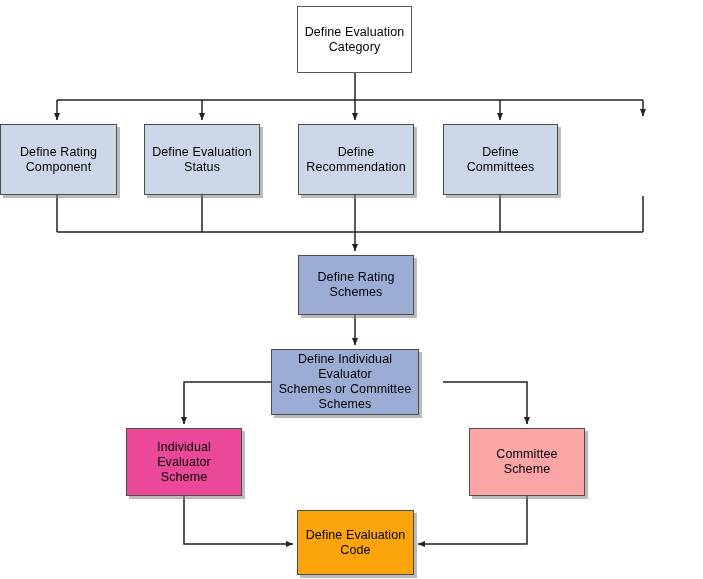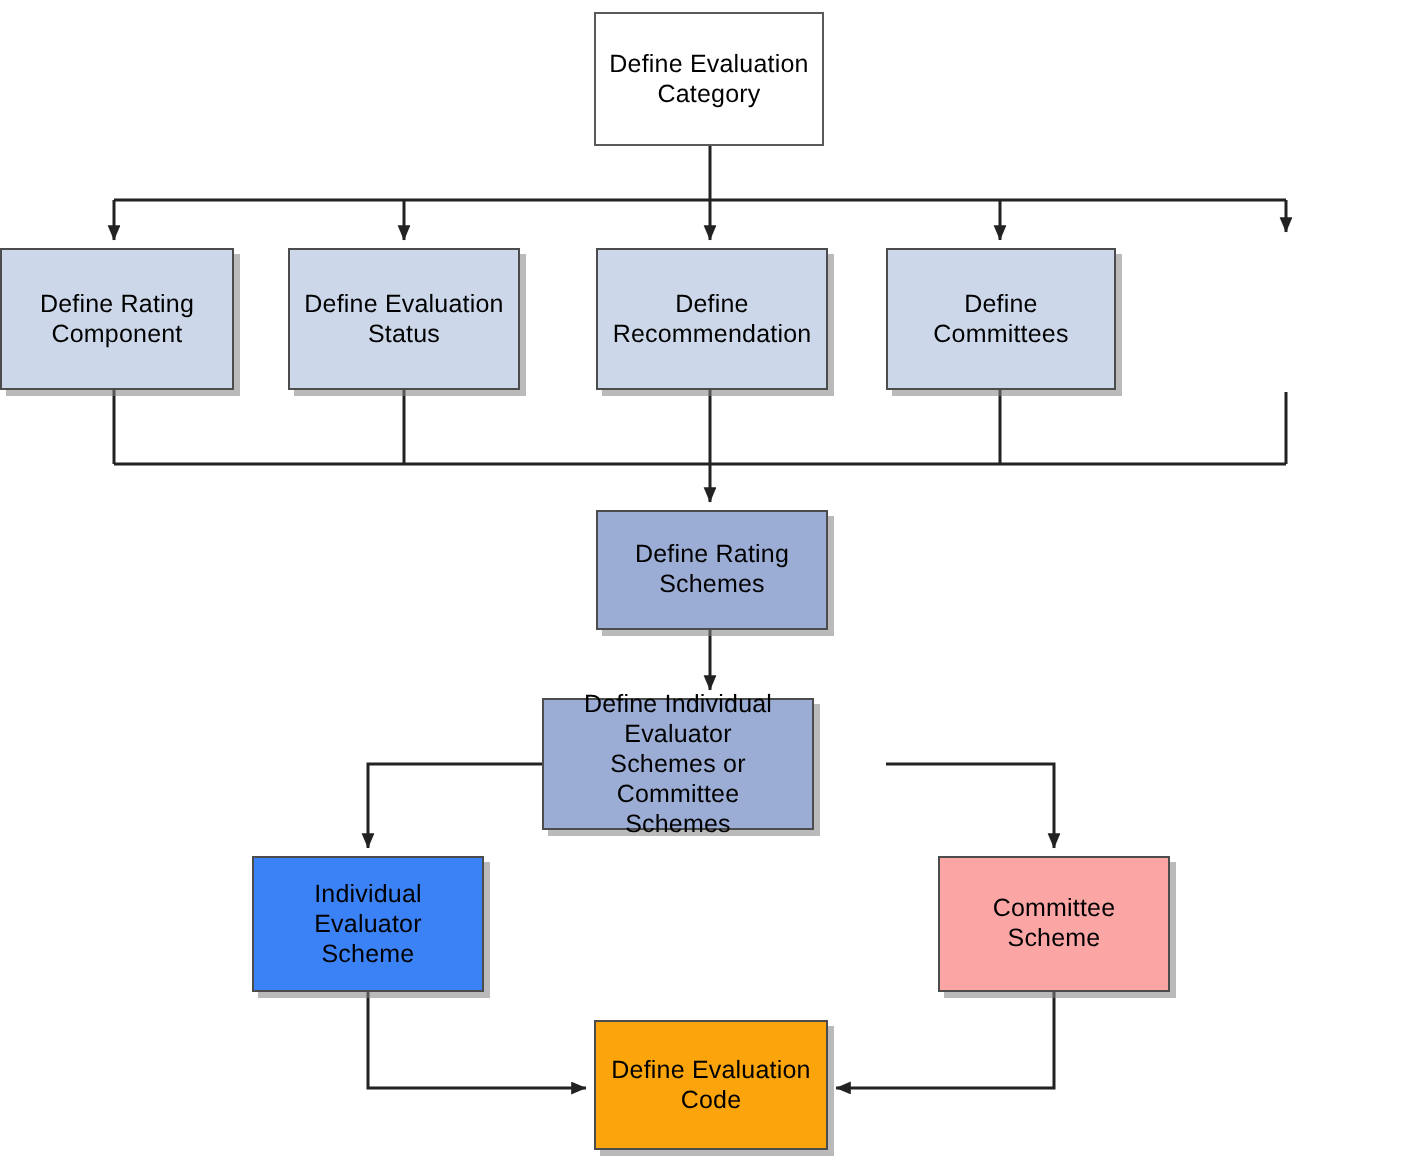--- a/index.html
+++ b/index.html
@@ -120,27 +120,27 @@
     <span class="node-label">Define
 Committees</span>
   </div>
 
 
   <div class="node shadowed" style="left:298px; top:255px; width:116px; height:60px; background:#9badd5;">
     <span class="node-label">Define Rating
 Schemes</span>
   </div>
 
-  <div class="node shadowed" style="left:271px; top:349px; width:136px; height:66px; background:#9badd5;">
+  <div class="node shadowed" style="left:271px; top:349px; width:148px; height:66px; background:#9badd5;">
     <span class="node-label">Define Individual Evaluator
 Schemes or Committee
 Schemes</span>
   </div>
 
-  <div class="node shadowed" style="left:126px; top:428px; width:116px; height:68px; background:#3b82f6;">
+  <div class="node shadowed" style="left:126px; top:428px; width:116px; height:68px; background:#ec4899;">
     <span class="node-label">Individual
 Evaluator
 Scheme</span>
   </div>
 
   <div class="node shadowed" style="left:469px; top:428px; width:116px; height:68px; background:#fca5a5;">
     <span class="node-label">Committee
 Scheme</span>
   </div>
 

